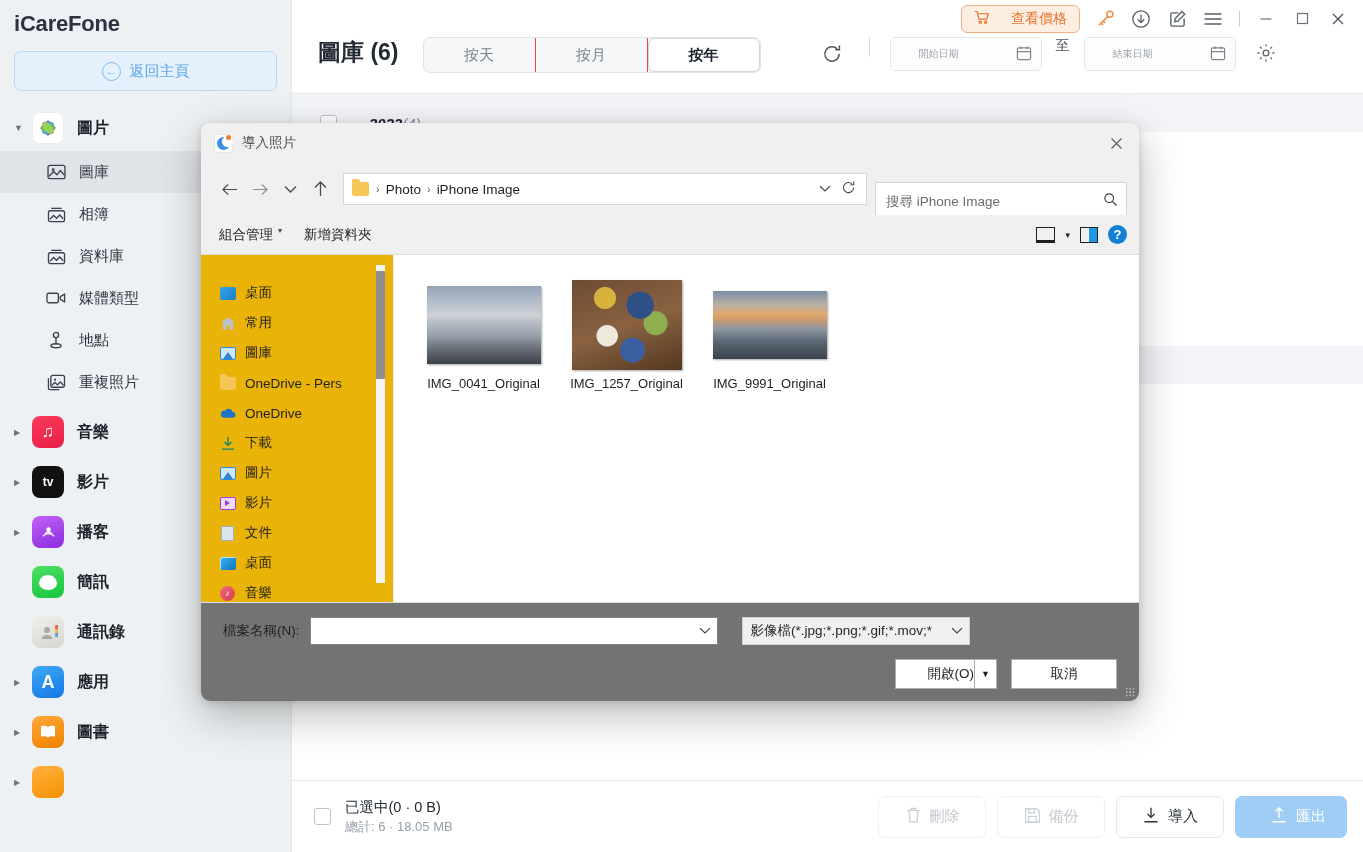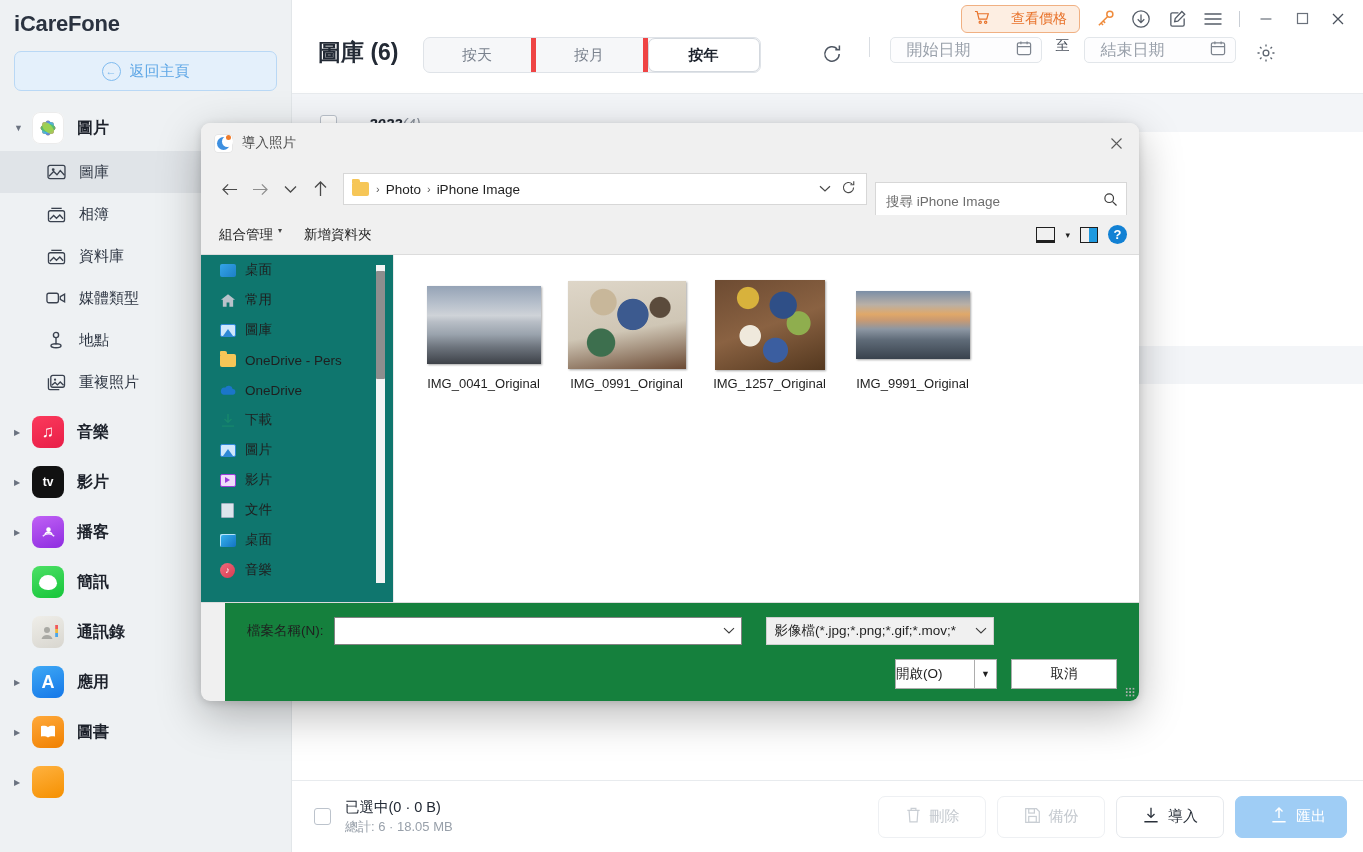--- a/index.html
+++ b/index.html
@@ -170,43 +170,43 @@
     border-radius: 7px;
     height: 36px;
     background: #f6f7f9;
     overflow: hidden;
   }
   .seg-item {
     width: 112px;
     display: flex; align-items: center; justify-content: center;
     font-size: 15px; color: #7a828e;
     cursor: pointer;
-    border-right: 5px solid #ef4444;
+    border-right: 1px solid #ef4444;
   }
   .seg-item:last-child { border-right: none; }
   .seg-item.active {
     background: #ffffff; color: #1d232d; font-weight: bold;
     border: 1px solid #d3d8de; border-radius: 7px;
     box-shadow: 0 1px 2px rgba(0,0,0,.06);
   }
   .refresh-btn {
     margin-left: 54px;
     width: 34px; height: 34px;
     display: flex; align-items: center; justify-content: center;
     color: #4e5662; cursor: pointer;
   }
   .hdr-sep { width: 1px; height: 20px; background: #d9dde2; margin: 0 20px; }
   .date-input {
-    width: 152px; height: 26px;
+    width: 152px; height: 34px;
     border: 1px solid #e2e6ea;
     border-radius: 5px;
     background: #fdfdfe;
     display: flex; align-items: center; justify-content: space-between;
-    padding: 0 9px 0 16px;
-    font-size: 16px; color: #9aa1ab;
+    padding: 0 9px 0 28px;
+    font-size: 10px; color: #9aa1ab;
     cursor: pointer;
   }
   .date-to { margin: 0 14px; font-size: 14px; color: #4a515c; }
   .gear-btn {
     margin-left: 14px; width: 32px; height: 32px;
     display: flex; align-items: center; justify-content: center;
     color: #5b636e; cursor: pointer;
   }
 
   
@@ -408,22 +408,22 @@
 
   .dlg-body {
     flex: 1;
     display: flex;
     background: #ffffff;
     border-bottom: 1px solid #dcdcdc;
     overflow: hidden;
   }
   .tree {
     width: 193px; flex: 0 0 193px;
-    background: #0f766e;
-    padding-top: 0;
+    background: #eab308;
+    padding-top: 23px;
     position: relative;
     overflow: hidden;
     border-right: 1px solid #eaeaea;
   }
   .tree-item {
     height: 30px;
     display: flex; align-items: center;
     padding-left: 18px;
     font-size: 13.5px; color: #1f1f1f;
     gap: 9px; cursor: pointer;
@@ -508,25 +508,24 @@
       radial-gradient(circle at 32% 62%, #efe9dc 0 11%, transparent 12%),
       radial-gradient(circle at 55% 78%, #3b5ea0 0 13%, transparent 14%),
       linear-gradient(160deg,#6d4b32 0%,#8a6242 50%,#54381f 100%);
   }
   .ph-sunset {
     background:
       linear-gradient(180deg,#7b8ea6 0%,#b9b0a6 20%,#e0a869 34%,#c99a72 43%,#8d97a3 56%,#5f6b78 72%,#39424d 100%);
   }
 
   .dlg-footer {
-    background: #15803d;
+    background: #737373;
     flex: 0 0 auto;
     padding: 14px 22px 12px 22px;
     position: relative;
-    margin-left: 24px;
   }
   .fnrow { display: flex; align-items: center; gap: 10px; }
   .fnlabel { font-size: 13.5px; color: #1f1f1f; }
   .fnfield {
     width: 408px; height: 28px;
     background: #ffffff; border: 1px solid #828282;
     display: flex; align-items: center;
     padding: 0 6px 0 8px;
   }
   .fnfield input {
@@ -553,21 +552,21 @@
     margin-top: 14px;
     padding-right: 0px;
   }
   .openbtn {
     height: 30px;
     background: #ffffff; border: 1px solid #adadad;
     display: flex; align-items: center;
     cursor: pointer;
   }
   .openbtn .txt {
-    width: 78px; text-align: left;
+    width: 78px; text-align: right;
     font-size: 13.5px; color: #1f1f1f;
   }
   .openbtn .split {
     width: 22px; height: 28px;
     border-left: 1px solid #adadad;
     display: flex; align-items: center; justify-content: center;
     font-size: 9px; color: #1f1f1f;
   }
   .cancelbtn {
     width: 106px; height: 30px;
@@ -1093,26 +1092,20 @@
 
       <div class="filepane">
         <div class="fileitem">
           <span class="thumbwrap">
             <span class="thumb ph-beach" style="width:114px;height:78px;display:block"></span>
           </span>
           <span class="fname">IMG_0041_Original</span>
         </div>
         <div class="fileitem">
           <span class="thumbwrap">
-            <span class="thumb ph-food1" style="width:118px;height:88px;display:block"></span>
-          </span>
-          <span class="fname">IMG_0991_Original</span>
-        </div>
-        <div class="fileitem">
-          <span class="thumbwrap">
             <span class="thumb ph-food2" style="width:110px;height:90px;display:block"></span>
           </span>
           <span class="fname">IMG_1257_Original</span>
         </div>
         <div class="fileitem">
           <span class="thumbwrap">
             <span class="thumb ph-sunset" style="width:114px;height:68px;display:block"></span>
           </span>
           <span class="fname">IMG_9991_Original</span>
         </div>

